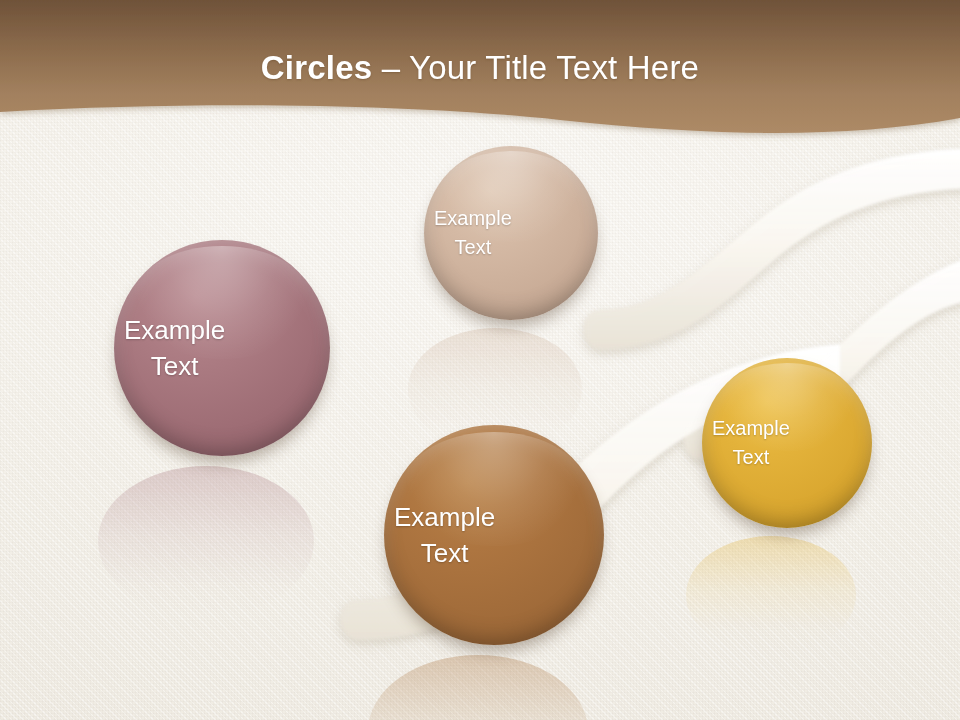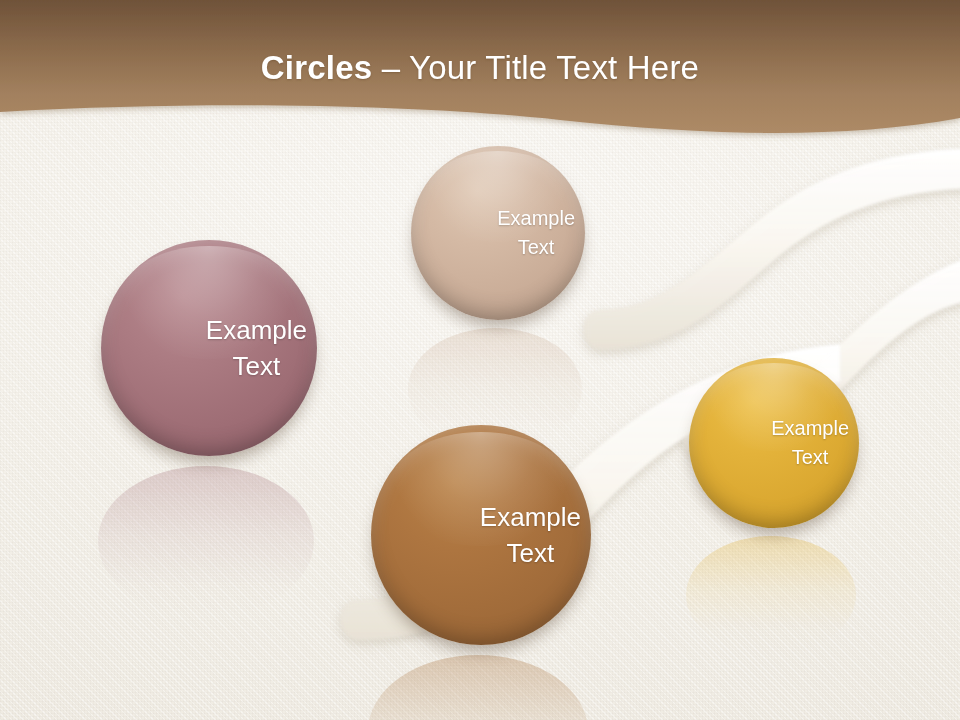--- a/index.html
+++ b/index.html
@@ -56,28 +56,28 @@
   }
   .header-title .t-bold { font-weight: bold; }
   .header-title .t-rest { font-weight: normal; }
 
   
   .node {
     position: absolute;
   }
   .node-circle {
     position: absolute;
-    left: 3px;
+    left: 16px;
     top: 0;
     width: 100%;
     height: 100%;
     border-radius: 50%;
     display: flex;
     align-items: center;
-    justify-content: flex-end;
+    justify-content: flex-start;
     text-align: center;
     color: #ffffff;
     box-sizing: border-box;
     box-shadow:
       0 10px 16px -4px rgba(80,60,40,0.40),
       inset 0 -10px 22px -6px rgba(0,0,0,0.30),
       inset 0 10px 20px -6px rgba(255,255,255,0.30);
   }
   .node-circle .label {
     position: relative;

